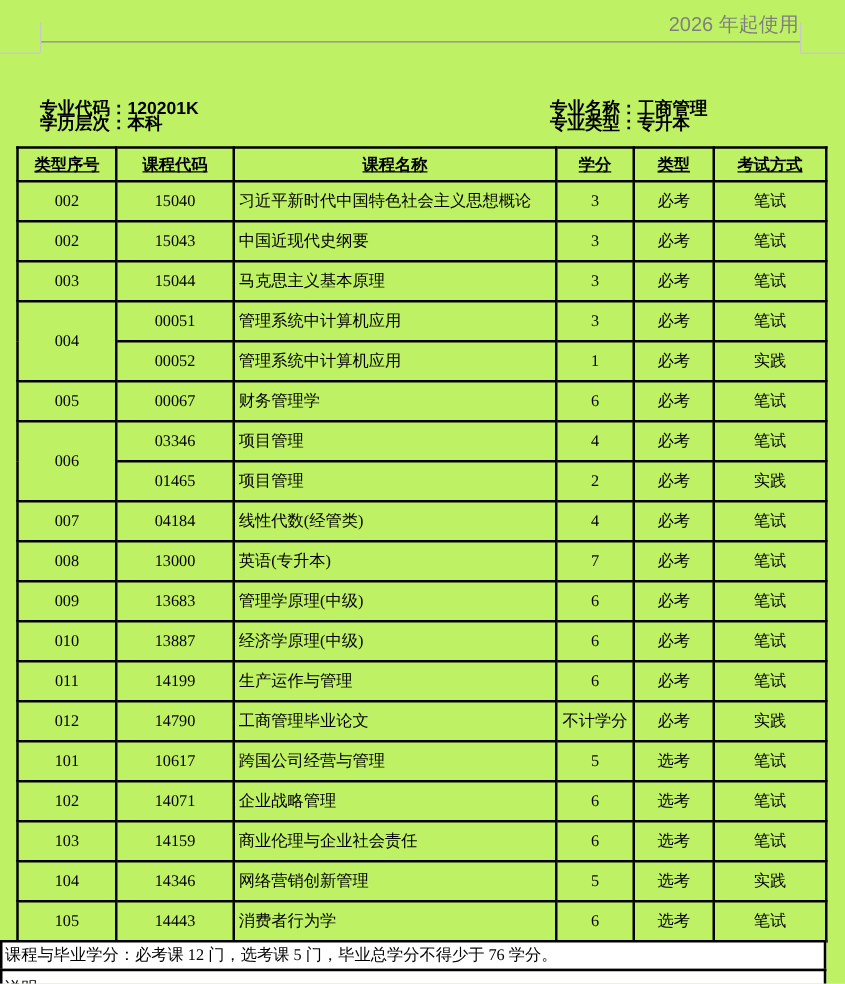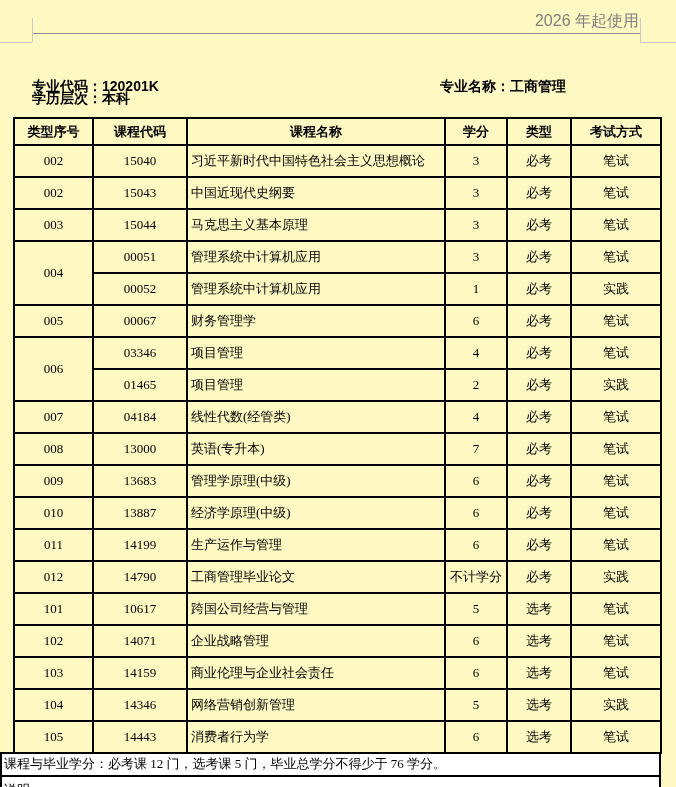--- a/index.html
+++ b/index.html
@@ -1,20 +1,20 @@
 <!DOCTYPE html>
 <html style="--header-note: #7f7f7f; --header-rule: #8c8c8c; --crop-mark: #c8c8c8; --border: #000000;"><head>
 <meta charset="utf-8">
 <style>
   html, body { margin: 0; padding: 0; background: #e8e8e8; }
   #page {
     position: relative;
     width: 676px;
     height: 787px;
-    background: #fef9c3;
+    background: #bef264;
     overflow: hidden;
     font-family: "Liberation Serif", serif;
     color: #000;
   }
   
   .header-note {
     position: absolute;
     top: 10px;
     right: 37px;
     font-family: "Liberation Sans", sans-serif;
@@ -60,21 +60,21 @@
   }
   table.course th, table.course td {
     border: 2px solid var(--border, #000);
     font-size: 13px;
     text-align: center;
     vertical-align: middle;
     padding: 0;
     overflow: hidden;
     white-space: nowrap;
   }
-  table.course th { height: 25px; font-weight: bold; }
+  table.course th { height: 25px; font-weight: bold; text-decoration: underline; }
   table.course td { height: 30px; font-weight: normal; }
   table.course td.name { text-align: left; padding-left: 3px; }
   
   .footer-row {
     position: absolute;
     left: 0;
     width: 661px;
     border: 2px solid var(--border, #000);
     box-sizing: border-box;
     font-size: 13px;
@@ -102,20 +102,21 @@
   <div class="header-note">2026 年起使用</div>
   <div class="header-rule"></div>
   <div class="crop tl-v"></div>
   <div class="crop tl-h"></div>
   <div class="crop tr-v"></div>
   <div class="crop tr-h"></div>
 
   <div class="meta l1 left">专业代码：120201K</div>
   <div class="meta l1 right">专业名称：工商管理</div>
   <div class="meta l2 left">学历层次：本科</div>
+  <div class="meta l2 right">专业类型：专升本</div>
 
   <table class="course">
     <colgroup>
       <col style="width:79px">
       <col style="width:94px">
       <col style="width:258px">
       <col style="width:62px">
       <col style="width:64px">
       <col style="width:90px">
     </colgroup>

